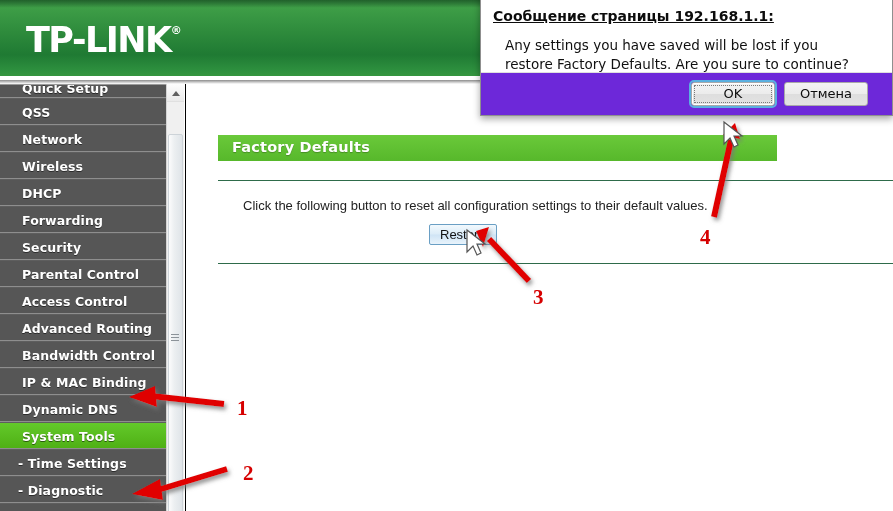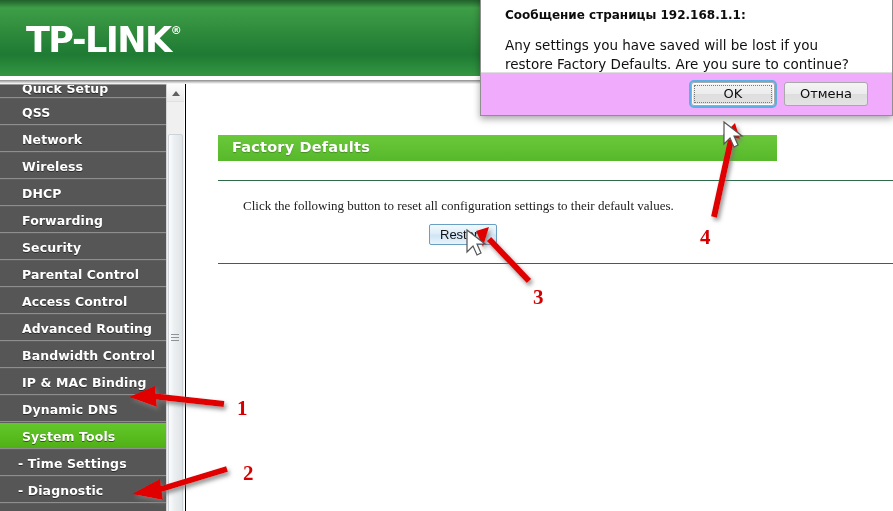--- a/index.html
+++ b/index.html
@@ -216,21 +216,21 @@
   }
   #hr-top { top: 96px; }
   #hr-bottom { top: 179px; }
 
   #restore-desc {
     position: absolute;
     left: 57px;
     top: 114px;
     font-size: 13px;
     color: #222222;
-    font-family: Liberation Serif, serif;
+    font-family: Liberation Sans, sans-serif;
   }
   #restore-button {
     position: absolute;
     left: 243px;
     top: 140px;
     height: 21px;
     padding: 0 10px;
     line-height: 19px;
     font-size: 13px;
     color: #111111;
@@ -251,44 +251,45 @@
     height: 122px;
     background: #ffffff;
     border: 1px solid #8f8f8f;
     border-top: none;
     box-shadow: 0 3px 7px rgba(0,0,0,.35);
     box-sizing: border-box;
     overflow: hidden;
   }
   #dialog-title {
     position: absolute;
-    left: 24px;
+    left: 12px;
     top: 14px;
-    font-size: 12px;
+    font-size: 14px;
     font-weight: bold;
     color: #0c0c0c;
     font-family: "DejaVu Sans", sans-serif;
+    text-decoration: underline;
   }
   #dialog-message {
     position: absolute;
     left: 24px;
     top: 42px;
     width: 358px;
     font-size: 13.5px;
     color: #101010;
     line-height: 19px;
     font-family: "DejaVu Sans", sans-serif;
   }
   #dialog-footer {
     position: absolute;
     left: 0;
     bottom: 0;
     width: 100%;
     height: 43px;
-    background: #f0abfc;
+    background: #6d28d9;
     border-top: 1px solid #dfdfdf;
     box-sizing: border-box;
   }
   .dlg-btn {
     position: absolute;
     top: 9px;
     height: 24px;
     width: 84px;
     line-height: 22px;
     text-align: center;

